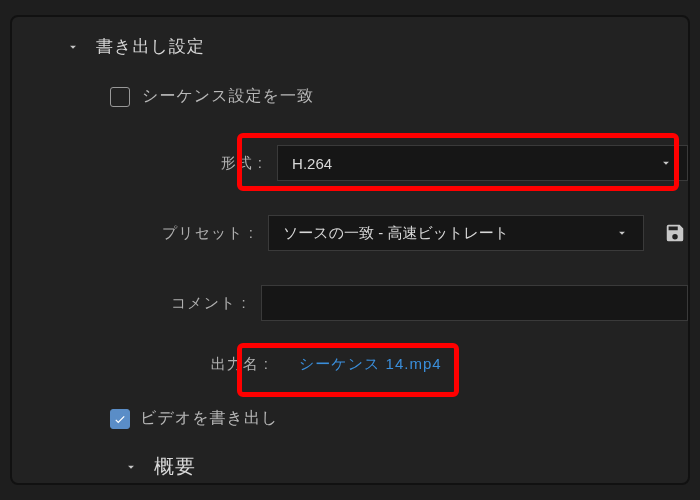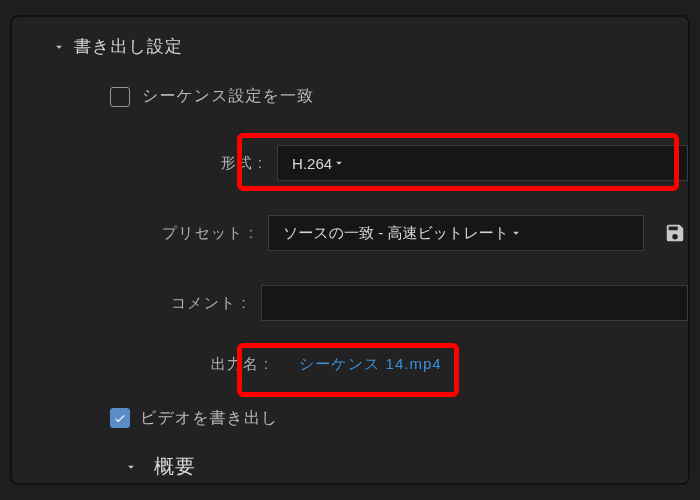--- a/index.html
+++ b/index.html
@@ -22,22 +22,22 @@
       border-radius: 8px;
       margin: 0 10px;
       padding: 18px 0 0 0;
       height: 470px;
       overflow: hidden;
       background: #222222;
     }
     .section-header {
       display: flex;
       align-items: center;
-      gap: 8px;
-      padding-left: 40px;
+      gap: 16px;
+      padding-left: 54px;
       margin-bottom: 28px;
     }
     .chevron {
       width: 14px;
       height: 14px;
       display: inline-block;
       transform: rotate(180deg);
     }
     .chevron svg {
       width: 100%;
@@ -94,20 +94,21 @@
       color: #b0b0b0;
       font-size: 15px;
       letter-spacing: 1px;
     }
     .dropdown {
       background: #161616;
       border: 1px solid #3a3a3a;
       height: 36px;
       display: flex;
       align-items: center;
+      justify-content: space-between;
       padding: 0 14px;
       cursor: pointer;
       color: #d8d8d8;
       font-size: 15px;
     }
     .dropdown-format {
       width: 420px;
     }
     .dropdown-preset {
       width: 397px;
@@ -155,21 +156,21 @@
     }
     .checks-row {
       display: flex;
       align-items: center;
       gap: 40px;
       padding-left: 98px;
       margin-bottom: 24px;
     }
     .check-item {
       display: flex;
-      align-items: flex-start;
+      align-items: flex-end;
       gap: 10px;
     }
     .icon-btn {
       width: 28px;
       height: 28px;
       display: flex;
       align-items: center;
       justify-content: center;
       cursor: pointer;
     }

